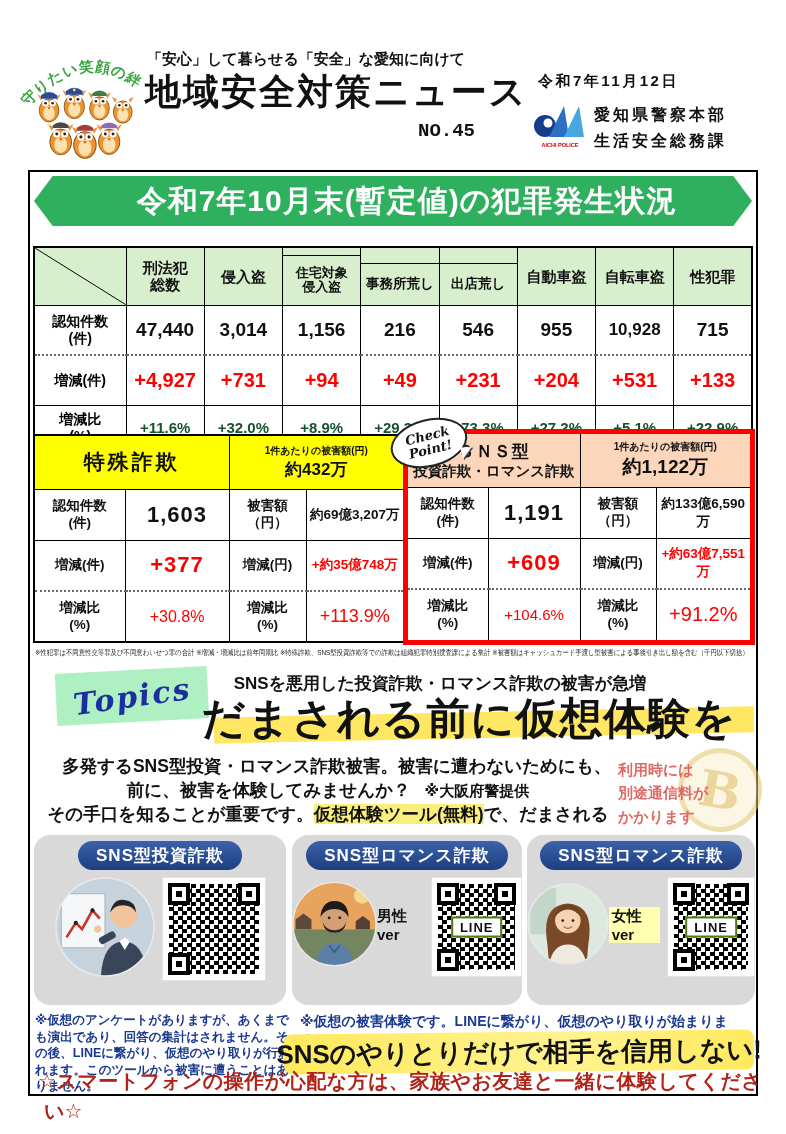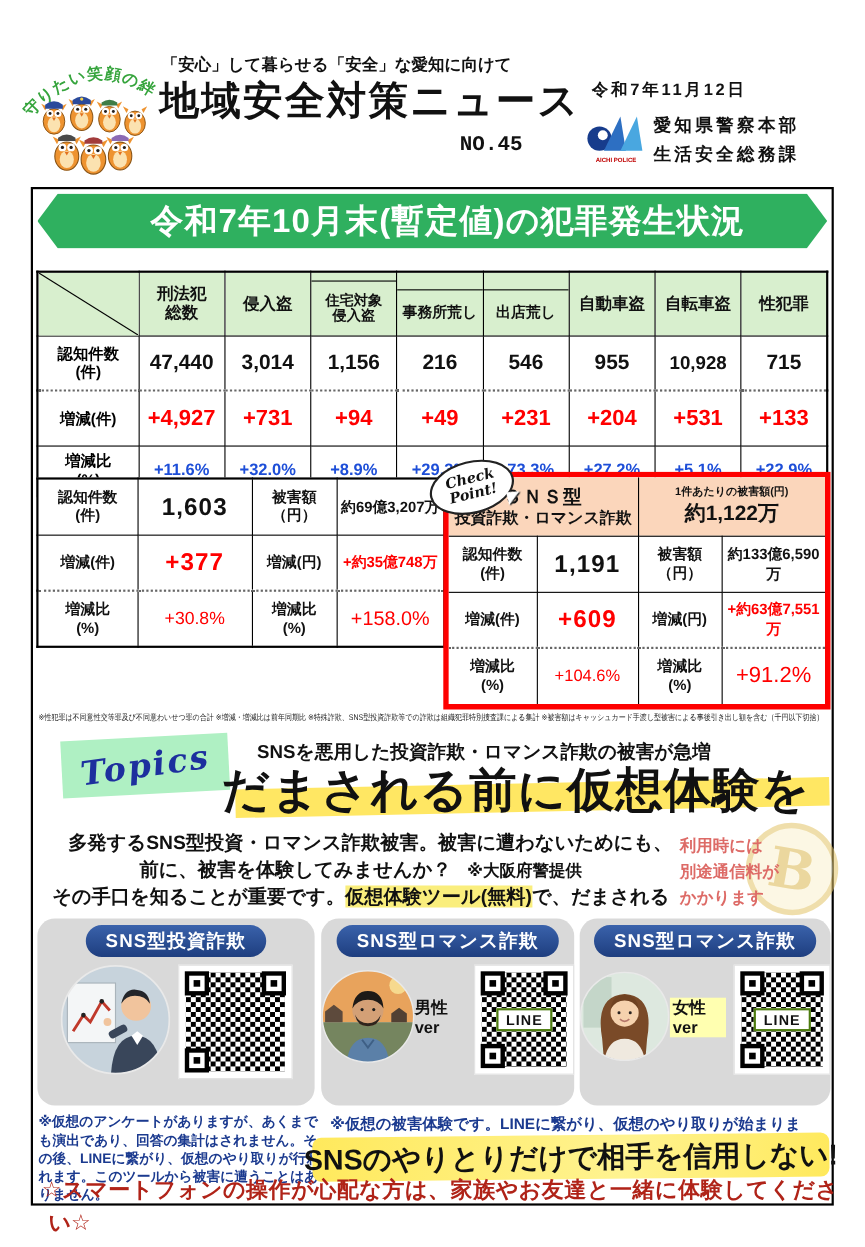--- a/index.html
+++ b/index.html
@@ -29,21 +29,21 @@
   table.crime td { border:1.5px solid #000; text-align:center; vertical-align:middle; padding:0; overflow:hidden; }
   table.crime tr.head td { height:58px; background:#d8efce; font-weight:800; font-size:15px; line-height:1.15; white-space:pre-line; }
   table.crime td.corner { background:#fff; position:relative; }
   table.crime td.corner svg { position:absolute; inset:0; width:100%; height:100%; }
   table.crime td.subcol { background:#fff; vertical-align:bottom; }
   table.crime td.subcol .subbox { background:#d8efce; border-top:1.5px solid #000; display:flex; align-items:center; justify-content:center; font-size:13px; font-weight:800; white-space:pre-line; line-height:1.1; }
   table.crime td.subcol .h50 { height:50px; }
   table.crime td.subcol .h42 { height:42px; font-size:13.5px; }
   table.crime tr.r-counts td { height:50px; font-size:19px; font-weight:800; }
   table.crime tr.r-delta  td { height:50px; font-size:20px; font-weight:800; color:#f00; border-top:2px dotted #666; }
-  table.crime tr.r-ratio  td { height:46px; font-size:15px; font-weight:800; color:#1d4ed8; }
+  table.crime tr.r-ratio  td { height:46px; font-size:15px; font-weight:800; color:#14532d; }
   table.crime td.rowlab { font-size:14px !important; font-weight:800; color:#000 !important; white-space:pre-line; line-height:1.2; }
 
   
   table.fraud { border-collapse:collapse; table-layout:fixed; background:#fff; }
   table.fraud td { border:1.5px solid #000; text-align:center; vertical-align:middle; padding:0; overflow:hidden; }
   table.fraud .lab { font-size:13.5px; font-weight:800; white-space:pre-line; line-height:1.25; }
   table.fraud .big { font-size:22px; font-weight:800; letter-spacing:1px; }
   table.fraud .sm  { font-size:13.5px; font-weight:800; }
   table.fraud tr.f-delta .val { color:#f00; }
   table.fraud tr.f-ratio td { border-top:2px dotted #666; }
@@ -265,41 +265,48 @@
       </table>
 
     <table class="fraud tokushu">
       <colgroup>
           <col style="width:91px">
           <col style="width:104px">
           <col style="width:77px">
           <col style="width:98px">
         </colgroup>
       <tbody>
+          <tr class="fhead">
+        <td colspan="2" class="ftitle">特殊詐欺</td>
+        <td colspan="2" class="fper">
+          <div class="perlab">1件あたりの被害額(円)</div>
+          <div class="perval">約432万</div>
+        </td>
+      </tr>
       <tr class="frow f-counts">
         <td class="lab">認知件数
 (件)</td>
         <td class="val big">1,603</td>
         <td class="lab">被害額
 （円）</td>
         <td class="val sm">約69億3,207万</td>
       </tr>
       <tr class="frow f-delta">
         <td class="lab">増減(件)</td>
         <td class="val big">+377</td>
         <td class="lab">増減(円)</td>
         <td class="val sm">+約35億748万</td>
       </tr>
       <tr class="frow f-ratio">
         <td class="lab">増減比
 (%)</td>
         <td class="val v1">+30.8%</td>
         <td class="lab">増減比
 (%)</td>
-        <td class="val v2">+158.0%</td>
+        <td class="val v2">+113.9%</td>
       </tr>
     </tbody>
       </table>
 
     <div class="snsbox">
       <table class="fraud sns">
         <colgroup>
             <col style="width:80px">
             <col style="width:92px">
             <col style="width:76px">

